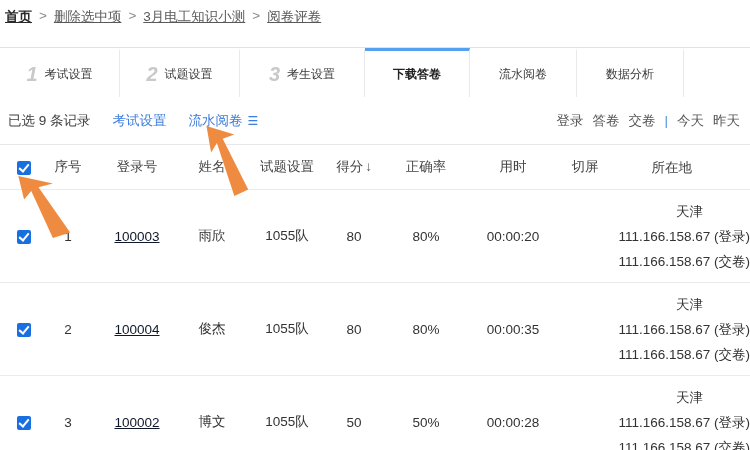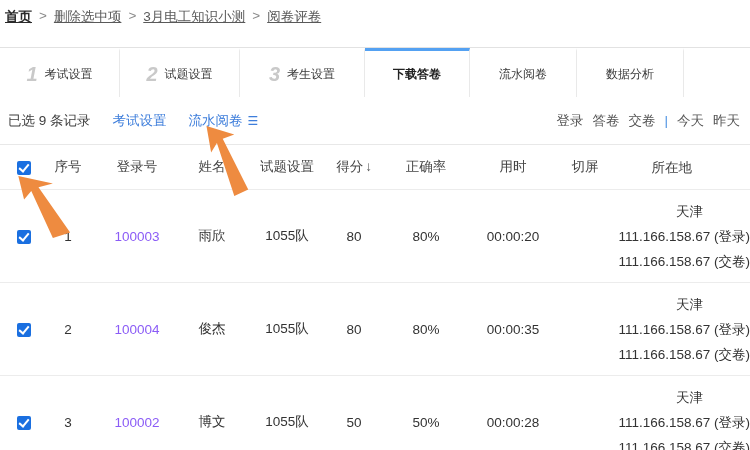--- a/index.html
+++ b/index.html
@@ -54,21 +54,21 @@
   .tr.head .c-loc { padding-right:58px; }
   .loc-city { padding-right:47px; }
   .checkbox {
     display:inline-block; width:14px; height:14px; border-radius:2px;
     background:#1a6fe0; position:relative; cursor:pointer; vertical-align:middle;
   }
   .checkbox::after {
     content:""; position:absolute; left:4px; top:1px; width:4px; height:8px;
     border:solid #fff; border-width:0 2px 2px 0; transform:rotate(40deg);
   }
-  .login-link { color:#8b5cf6; cursor:pointer;text-align:right; }
+  .login-link { color:#0f172a; text-decoration:underline; cursor:pointer;text-align:right; }
   .sort-icon { color:#555; margin-left:2px; }
   
   .arrow { position:absolute; pointer-events:none; }
   .arrow1 { left:203px; top:124px; width:58px; height:74px; }
   .arrow2 { left:14px; top:174px; width:72px; height:66px; }
 </style>
 </head>
 <body>
 
 <div class="breadcrumb">

